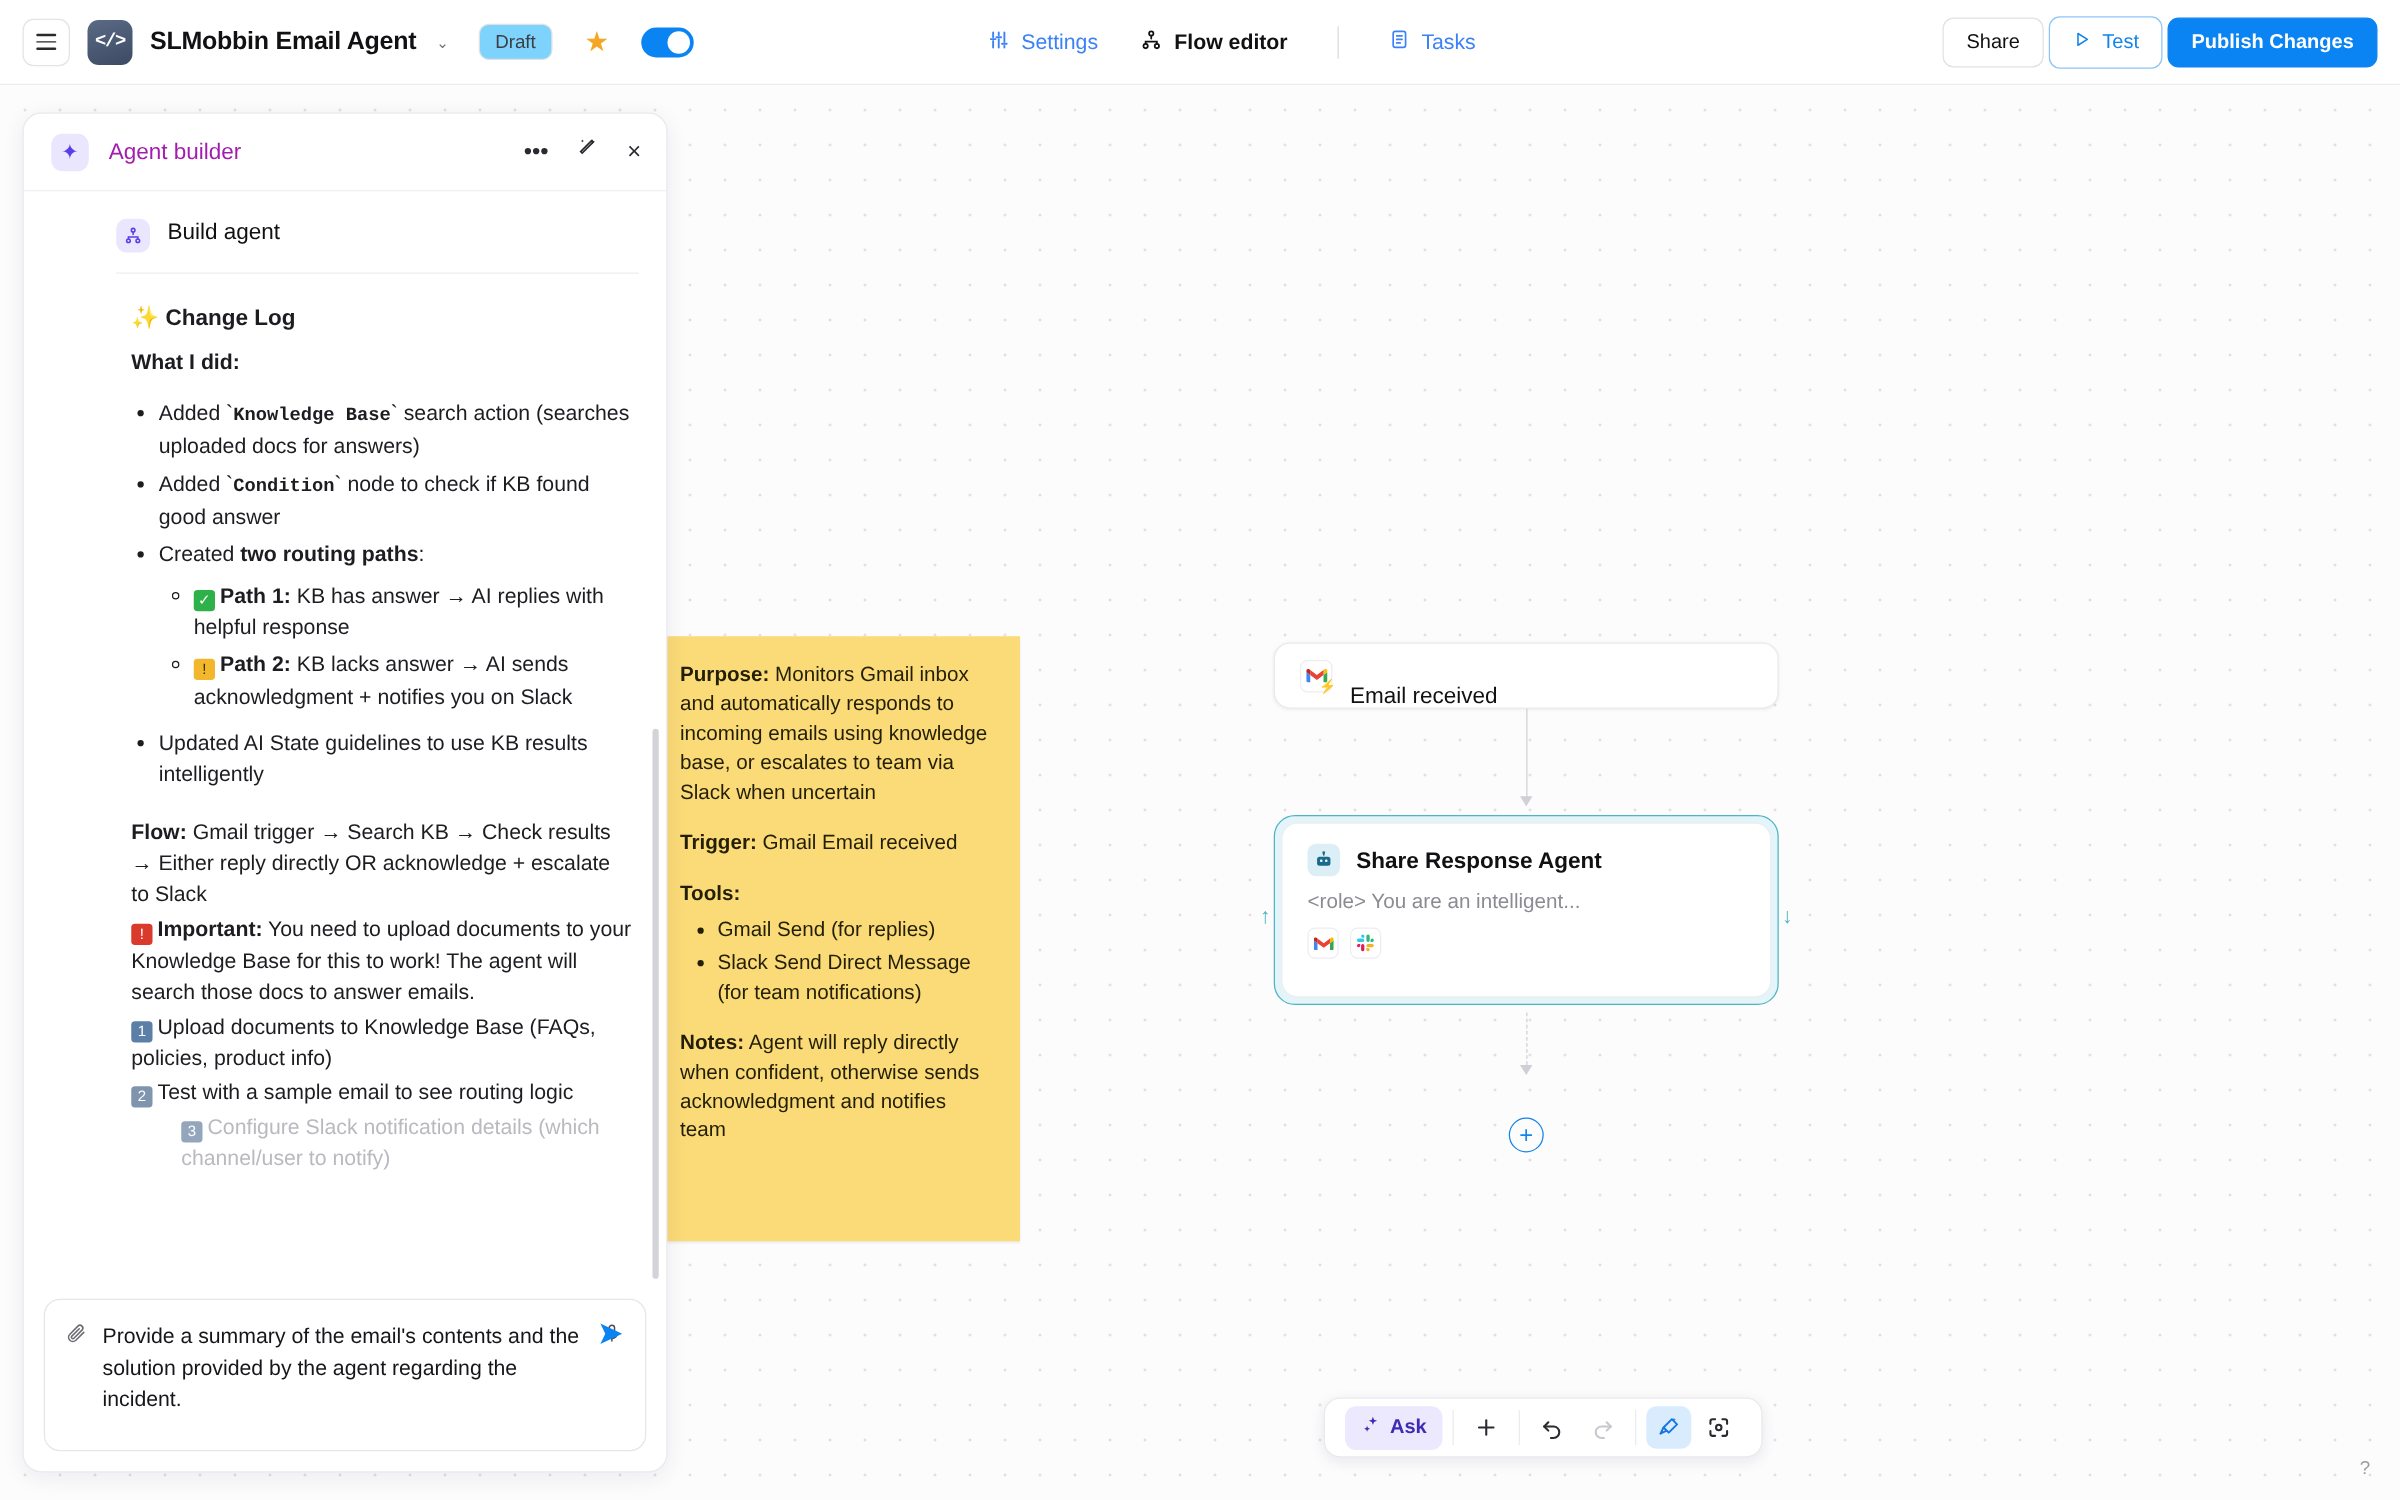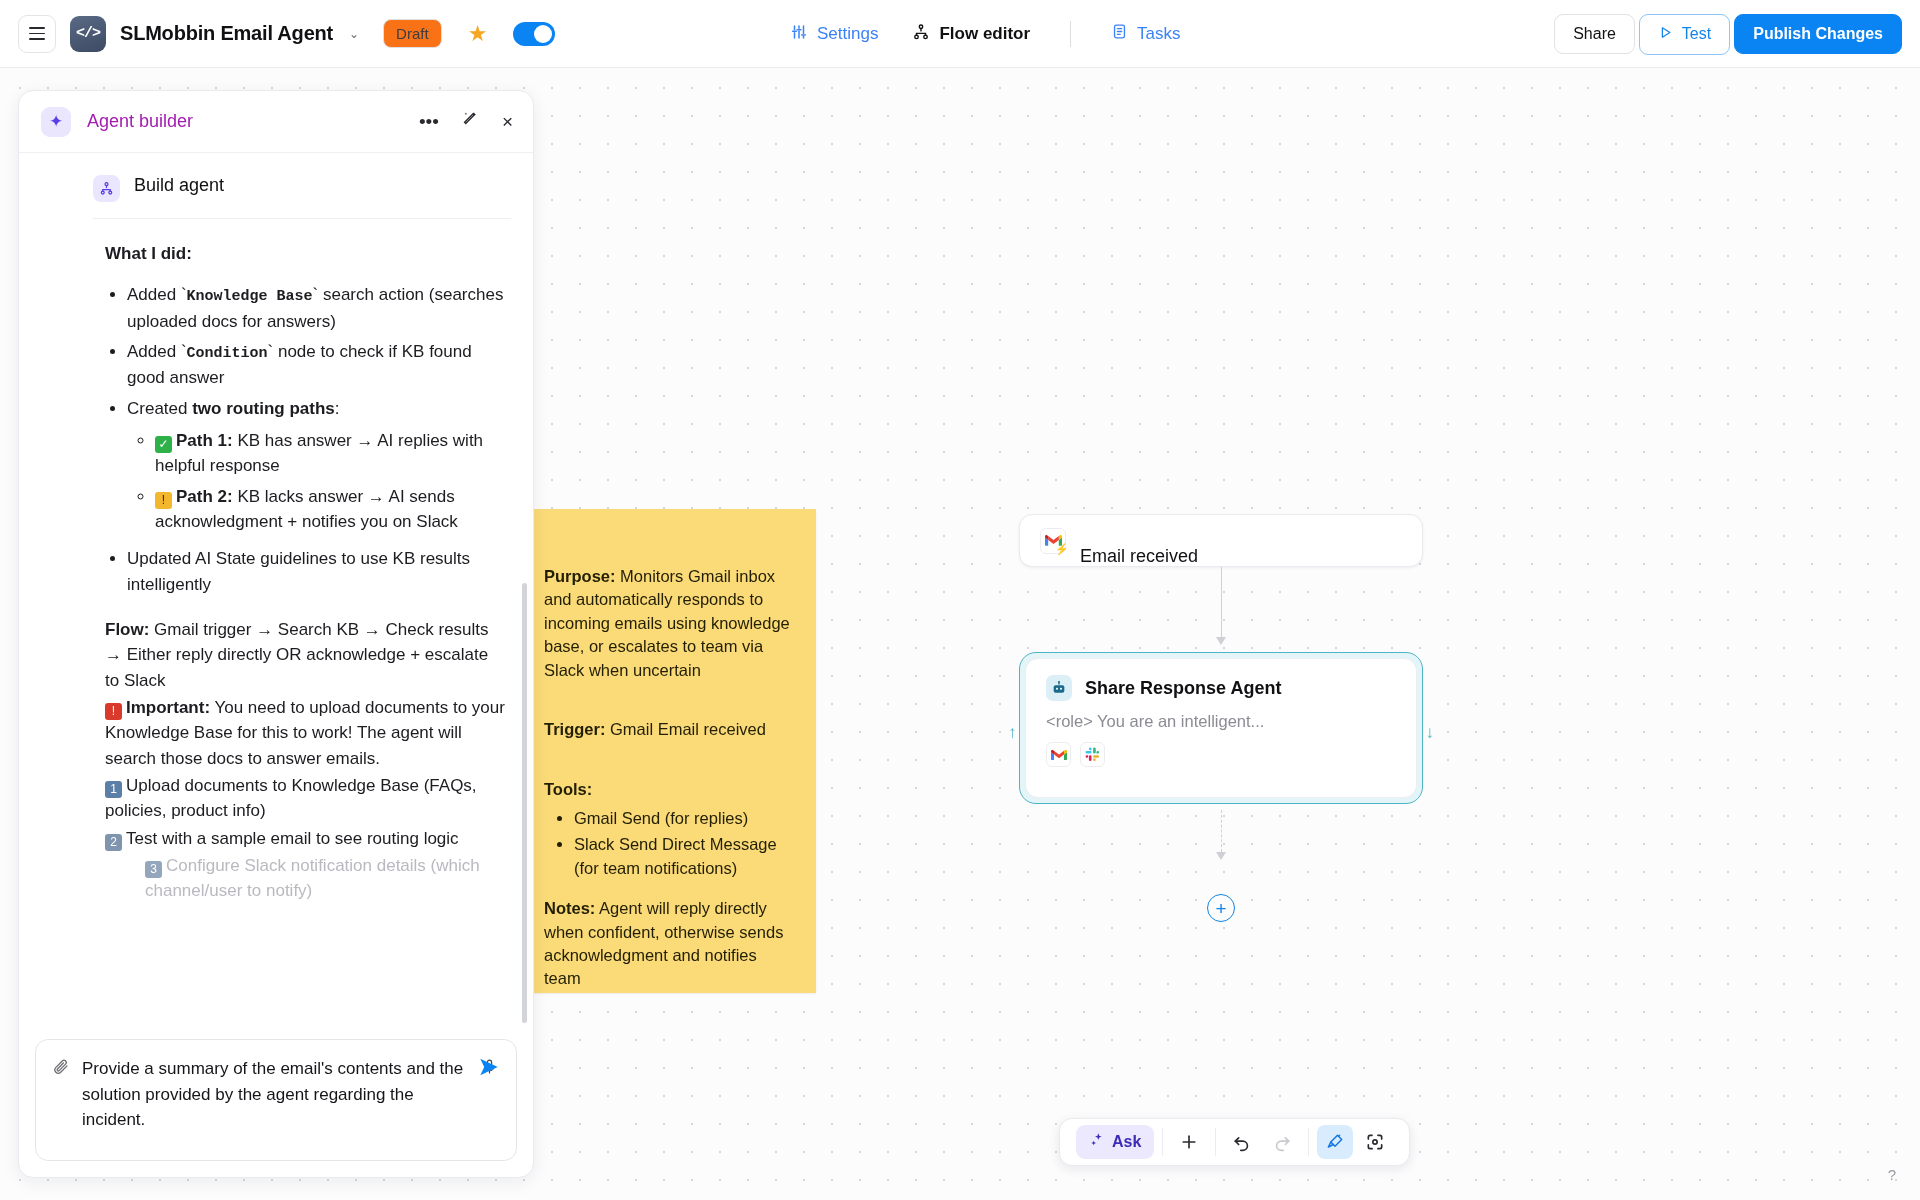--- a/index.html
+++ b/index.html
@@ -31,21 +31,21 @@
     width: 36px; height: 36px; border-radius: 9px;
     background: linear-gradient(160deg,#5b6a85,#3c4a63);
     display:flex; align-items:center; justify-content:center;
     color:#fff; font-size:15px; font-weight:700; letter-spacing:-1px;
     font-family:"Liberation Mono", monospace;
   }
   .proj-title { font-size: 20px; font-weight: 700; color: #111114; letter-spacing: -0.2px; }
   .caret-down { color: #6b6b72; font-size: 12px; margin-left: 2px; }
   .draft-badge {
     border: 1px solid #e0e0e4; border-radius: 8px; padding: 5px 12px;
-    font-size: 15px; color: #3c3c42; background: #f97316; margin-left: 10px;
+    font-size: 15px; color: #3c3c42; background: #7dd3fc; margin-left: 10px;
   }
   .star-icon { color: #f5a623; font-size: 22px; margin-left: 12px; cursor: pointer; }
   .toggle {
     margin-left: 12px; width: 42px; height: 24px; border-radius: 14px;
     background: #0b84f3; position: relative; cursor: pointer;
   }
   .toggle::after {
     content:""; position:absolute; right:3px; top:3px; width:18px; height:18px;
     border-radius:50%; background:#fff;
   }
@@ -83,21 +83,21 @@
   
   .sticky {
     position:absolute; left:524px; top:441px; width:292px; height:484px;
     background:#fbda78; color:#221f05;
     padding: 20px 20px 18px 20px;
     font-size:16.5px; line-height:1.42;
     box-shadow: 0 1px 2px rgba(0,0,0,.07);
     overflow:hidden;
   }
   .sticky b { font-weight:700; }
-  .sticky .blk { margin-bottom: 17px; margin-top: 36px; }
+  .sticky .blk { margin-bottom: 17px; }
   .sticky ul { margin: 6px 0 0 0; padding-left: 30px; }
   .sticky li { margin-bottom: 3px; }
 
   
   .node-trigger {
     position:absolute; left:1019px; top:446px; width:404px; height:53px;
     background:#fff; border:1px solid #eaeaee; border-radius:13px;
     box-shadow: 0 1px 3px rgba(16,24,40,.06);
     display:flex; align-items:center; padding-left:20px; gap:14px;
   }
@@ -442,20 +442,21 @@
           <circle cx="12" cy="5" r="2.3"></circle>
             <circle cx="6" cy="18.5" r="2.3"></circle>
             <circle cx="18" cy="18.5" r="2.3"></circle>
           <path d="M12 7.3v3.2M6 16.2v-2.4h12v2.4"></path>
         </svg>
       </div>
       <div class="ba-label">Build agent</div>
     </div>
 
     <div class="md">
+      <div class="h">✨ Change Log</div>
       <div class="sub">What I did:</div>
 
       <ul>
         <li>
           <span>Added `</span><code>Knowledge Base</code><span>` search action (searches uploaded docs for answers)</span>
         </li>
         <li>
           <span>Added `</span><code>Condition</code><span>` node to check if KB found good answer</span>
         </li>
         <li>

